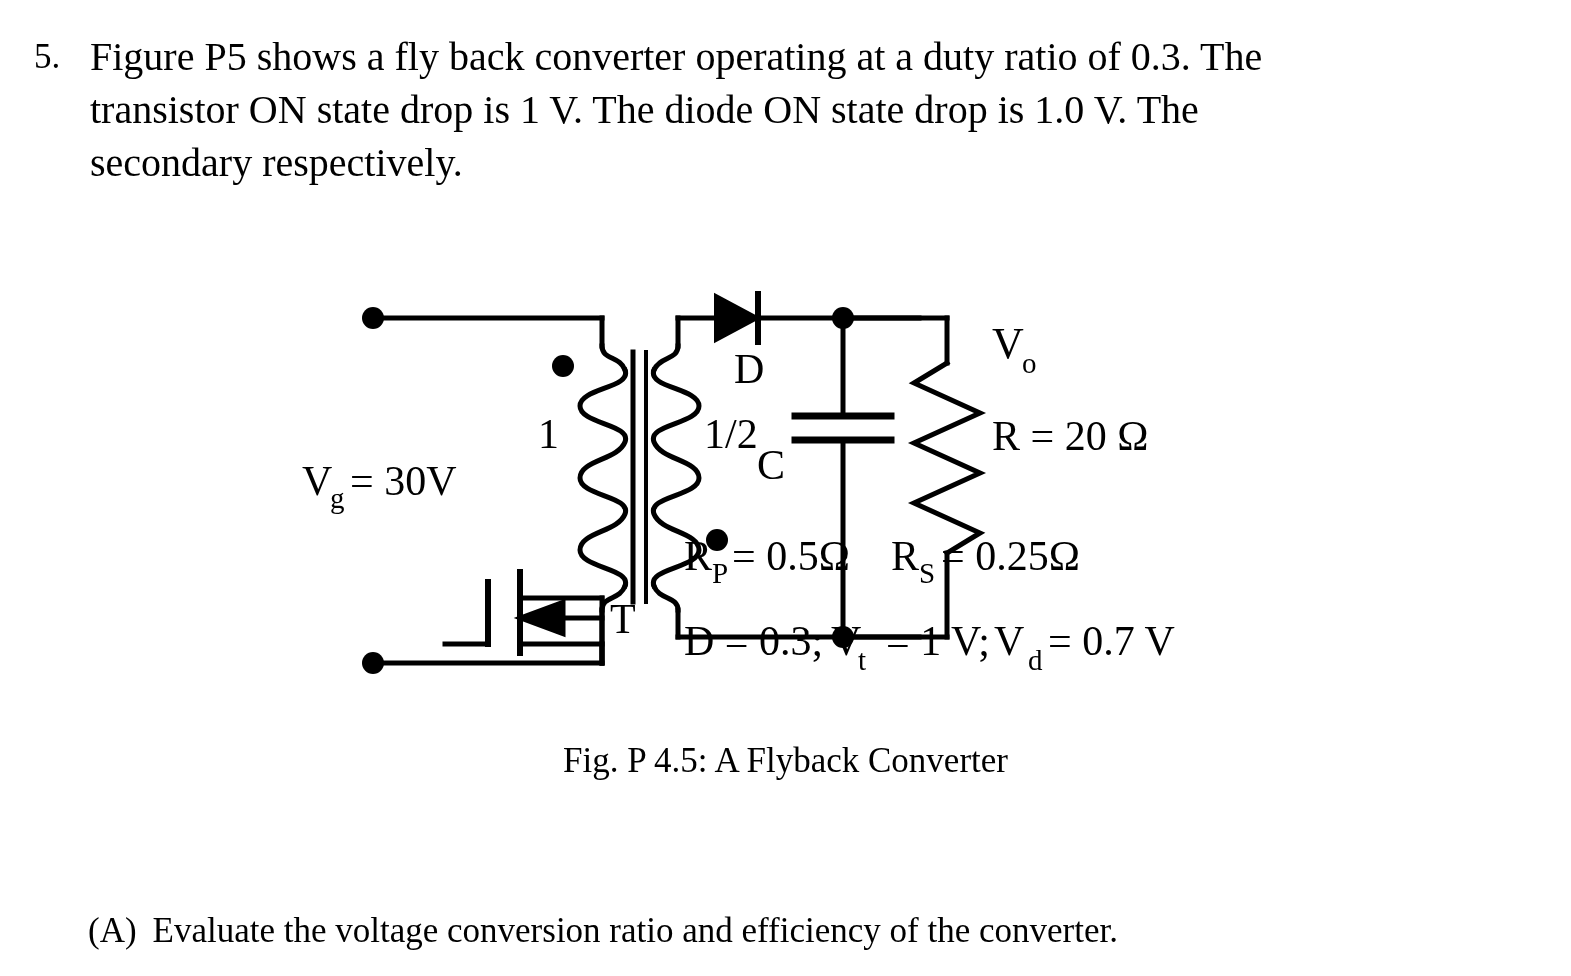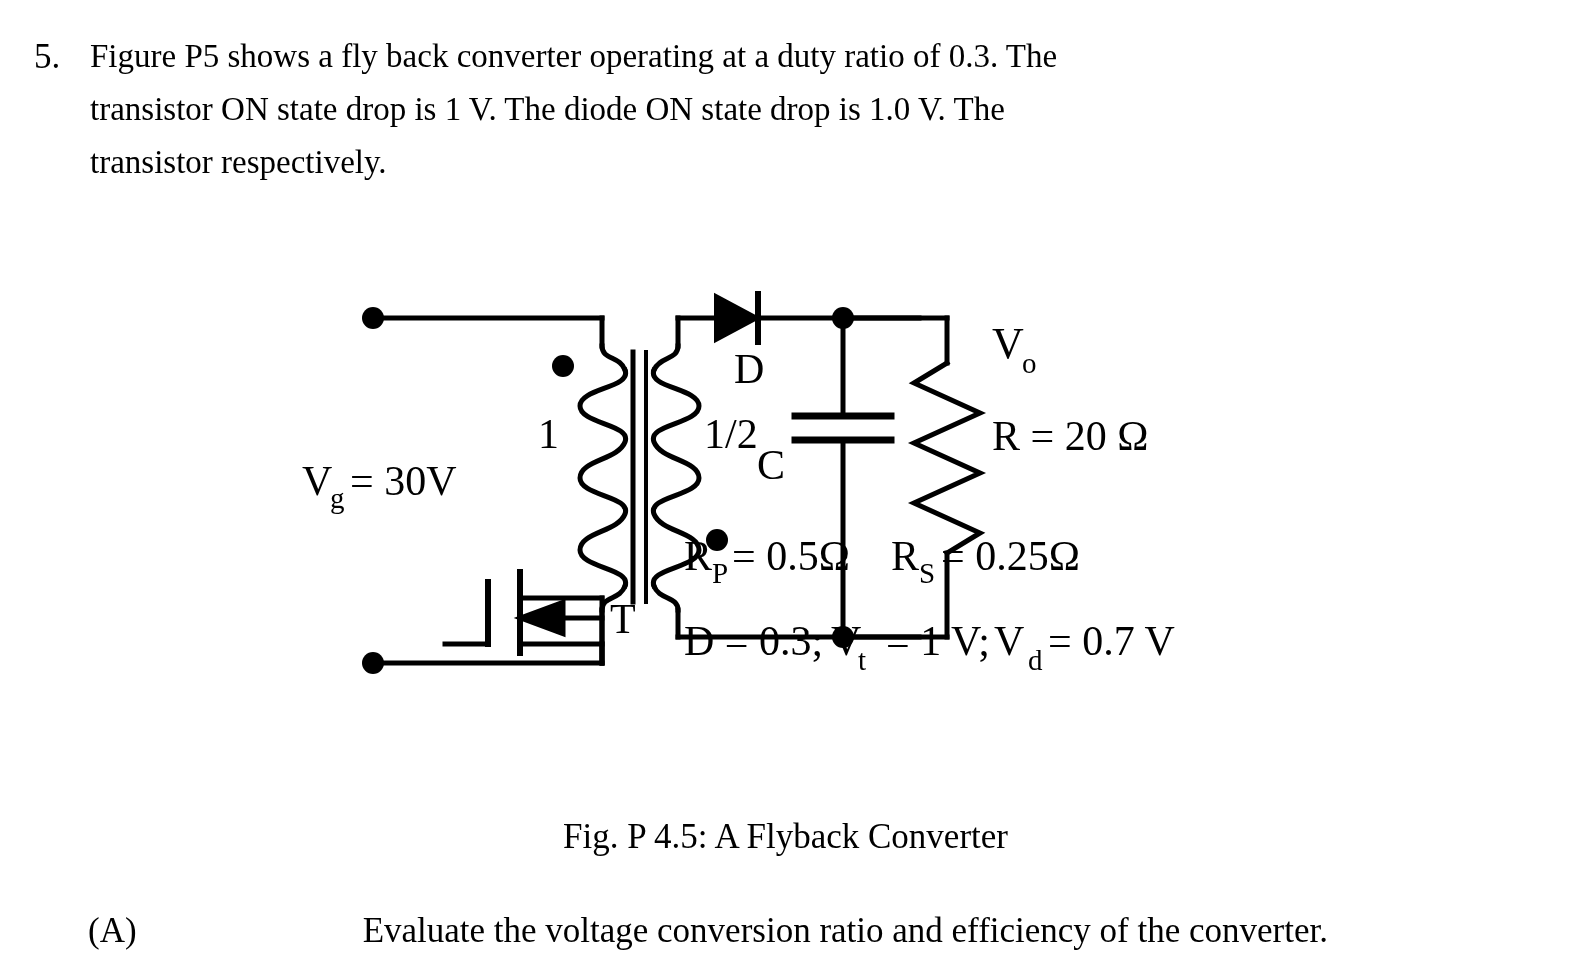--- a/index.html
+++ b/index.html
@@ -29,21 +29,21 @@
   }
   .problem-number {
     width: 56px;
     flex: 0 0 56px;
     font-size: 35px;
     line-height: 53px;
     text-align: left;
   }
   .problem-body {
     flex: 1 1 auto;
-    font-size: 33px;
+    font-size: 40px;
     line-height: 53px;
     text-align: justify;
     text-align-last: left;
     hyphens: none;
   }
   .problem-body .ln {
     display: block;
     white-space: nowrap;
   }
 
@@ -59,21 +59,21 @@
     position: absolute;
     left: 280px;
     top: 0;
     width: 960px;
     height: 420px;
   }
 
   #fig-caption {
     position: absolute;
     left: 0;
-    top: 816px;
+    top: 740px;
     width: 1571px;
     text-align: center;
     font-size: 35px;
     line-height: 42px;
   }
 
   
   #subquestion {
     position: absolute;
     left: 88px;
@@ -84,39 +84,38 @@
     font-size: 35px;
     line-height: 46px;
   }
   #subquestion .sq-label {
     flex: 0 0 auto;
     margin-right: 16px;
   }
   #subquestion .sq-text {
     flex: 1 1 auto;
     white-space: nowrap;
-    text-align: center;
   }
 
   
   svg text {
     font-family: "Liberation Serif", "DejaVu Serif", serif;
     fill: #000;
   }
 </style>
 </head>
 <body>
 
 <div id="problem-block">
   <div class="problem-row">
     <div class="problem-number">5.</div>
     <div class="problem-body">
       <span class="ln">Figure P5 shows a fly back converter operating at a duty ratio of 0.3.  The</span>
       <span class="ln">transistor ON state drop is 1 V. The diode ON state drop is 1.0 V. The</span>
-      <span class="ln">transistor respectively.</span>
+      <span class="ln">secondary respectively.</span>
     </div>
   </div>
 </div>
 
 <div id="figure-area">
 
   <svg id="circuit-svg" viewBox="0 0 960 420">
     <g stroke="#000" stroke-width="5" fill="none" stroke-linecap="square">
 
       <line x1="93" y1="48" x2="322" y2="48"></line>

